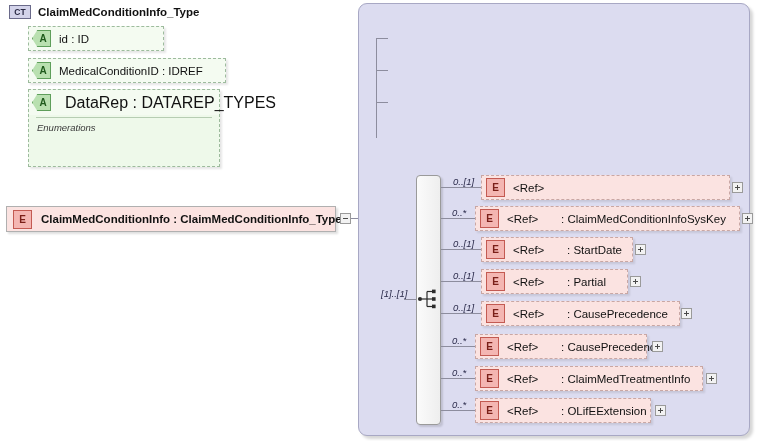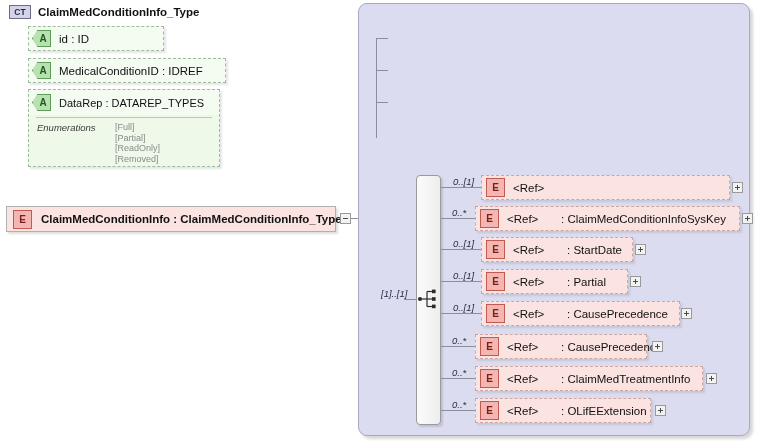--- a/index.html
+++ b/index.html
@@ -196,23 +196,24 @@
     display: flex;
     align-items: center;
     justify-content: center;
     margin-right: 8px;
     flex: 0 0 auto;
     clip-path: polygon(28% 0, 100% 0, 100% 100%, 28% 100%, 0 50%);
     padding-left: 3px;
     box-sizing: border-box;
   }
   #attr-datarep-wrap .aname {
-    font-size: 11px;
-    color: #111;
-    white-space: nowrap;
+    font-size: 16px;
+    color: #111;
+    white-space: nowrap;
+    margin-left: 6px;
   }
   .enum-sep {
     position: absolute;
     left: 7px;
     top: 27px;
     width: 176px;
     height: 1px;
     background: #b6cdb2;
   }
   .enum-block {
@@ -346,26 +347,20 @@
 </div>
 
 <div id="attr-datarep-wrap">
   <div class="inner-top">
     <span class="atag">A</span>
     <span class="aname">DataRep : DATAREP_TYPES</span>
   </div>
   <div class="enum-sep"></div>
   <div class="enum-block">
     <span class="enum-label">Enumerations</span>
-    <span class="enum-values">
-      <span>[Full]</span>
-      <span>[Partial]</span>
-      <span>[ReadOnly]</span>
-      <span>[Removed]</span>
-    </span>
   </div>
 </div>
 
 <div class="hline" style="left:404px; top:299px; width:13px;"></div>
 <span class="card" id="card-compositor">[1]..[1]</span>
 
 <div id="compositor"></div>
 <svg id="compositor-icon" viewBox="0 0 24 22">
   <circle cx="3" cy="11" r="2.1" fill="#2b2b2b"></circle>
   <line x1="5" y1="11" x2="10" y2="11" stroke="#2b2b2b" stroke-width="1.2"></line>

